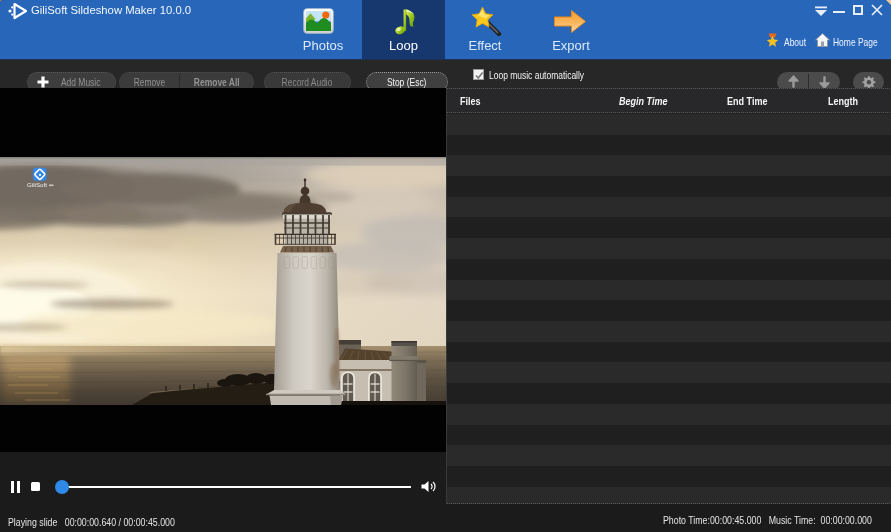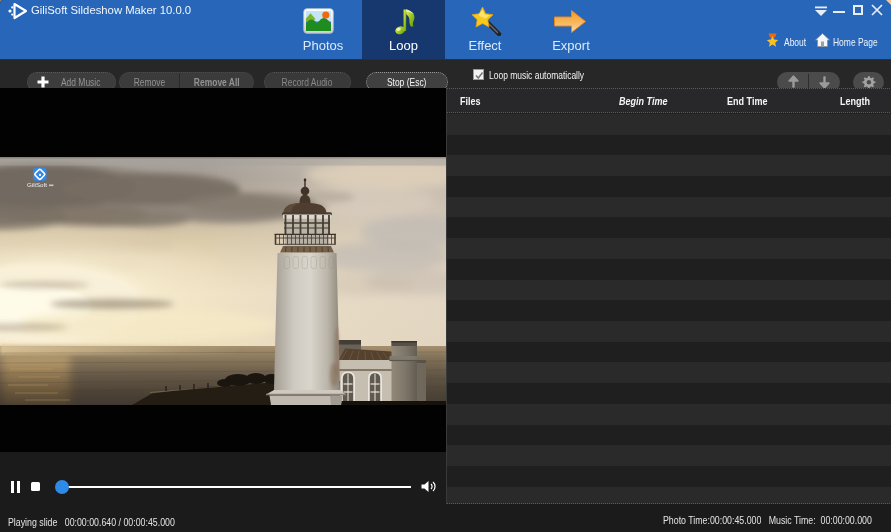--- a/index.html
+++ b/index.html
@@ -173,21 +173,21 @@
       <path d="M8 2 L9.2 2 L9.6 3.6 L11.2 4.2 L12.6 3.3 L13.6 4.3 L12.8 5.7 L13.4 7.3 L15 7.6 L15 8.9 L13.4 9.3 L12.8 10.9 L13.6 12.3 L12.6 13.3 L11.2 12.4 L9.6 13 L9.2 14.6 L8 14.6 L7.4 13 L5.8 12.4 L4.4 13.3 L3.4 12.3 L4.2 10.9 L3.6 9.3 L2 8.9 L2 7.6 L3.6 7.3 L4.2 5.7 L3.4 4.3 L4.4 3.3 L5.8 4.2 L7.4 3.6 Z" fill="#a2a2a2" transform="translate(-0.6,0)"></path>
       <circle cx="7.9" cy="8.3" r="2.2" fill="#4b4b4b"></circle>
     </svg>
   </div>
 
   <div class="abs" id="list">
     <div class="abs" id="listhdr">
       <span class="abs" style="left:13px;top:6px;"><span class="tl82">Files</span></span>
       <span class="abs" style="left:172px;top:6px;font-style:italic;"><span class="tl82">Begin Time</span></span>
       <span class="abs" style="left:280px;top:6px;"><span class="tl82">End Time</span></span>
-      <span class="abs" style="left:377px;top:6px;padding-left:16px;"><span class="tl82">Length</span></span>
+      <span class="abs" style="left:365px;top:6px;padding-left:16px;"><span class="tl82">Length</span></span>
     </div>
     <div class="abs" id="listbody"></div>
   </div>
 
   <div class="abs" id="video"></div>
 
   <svg class="abs" style="left:0;top:157px" width="446" height="248" viewBox="0 0 446 248">
     <defs>
       <linearGradient id="skyg" x1="0" y1="0" x2="0" y2="1">
         <stop offset="0" stop-color="#a8a39d"></stop>

